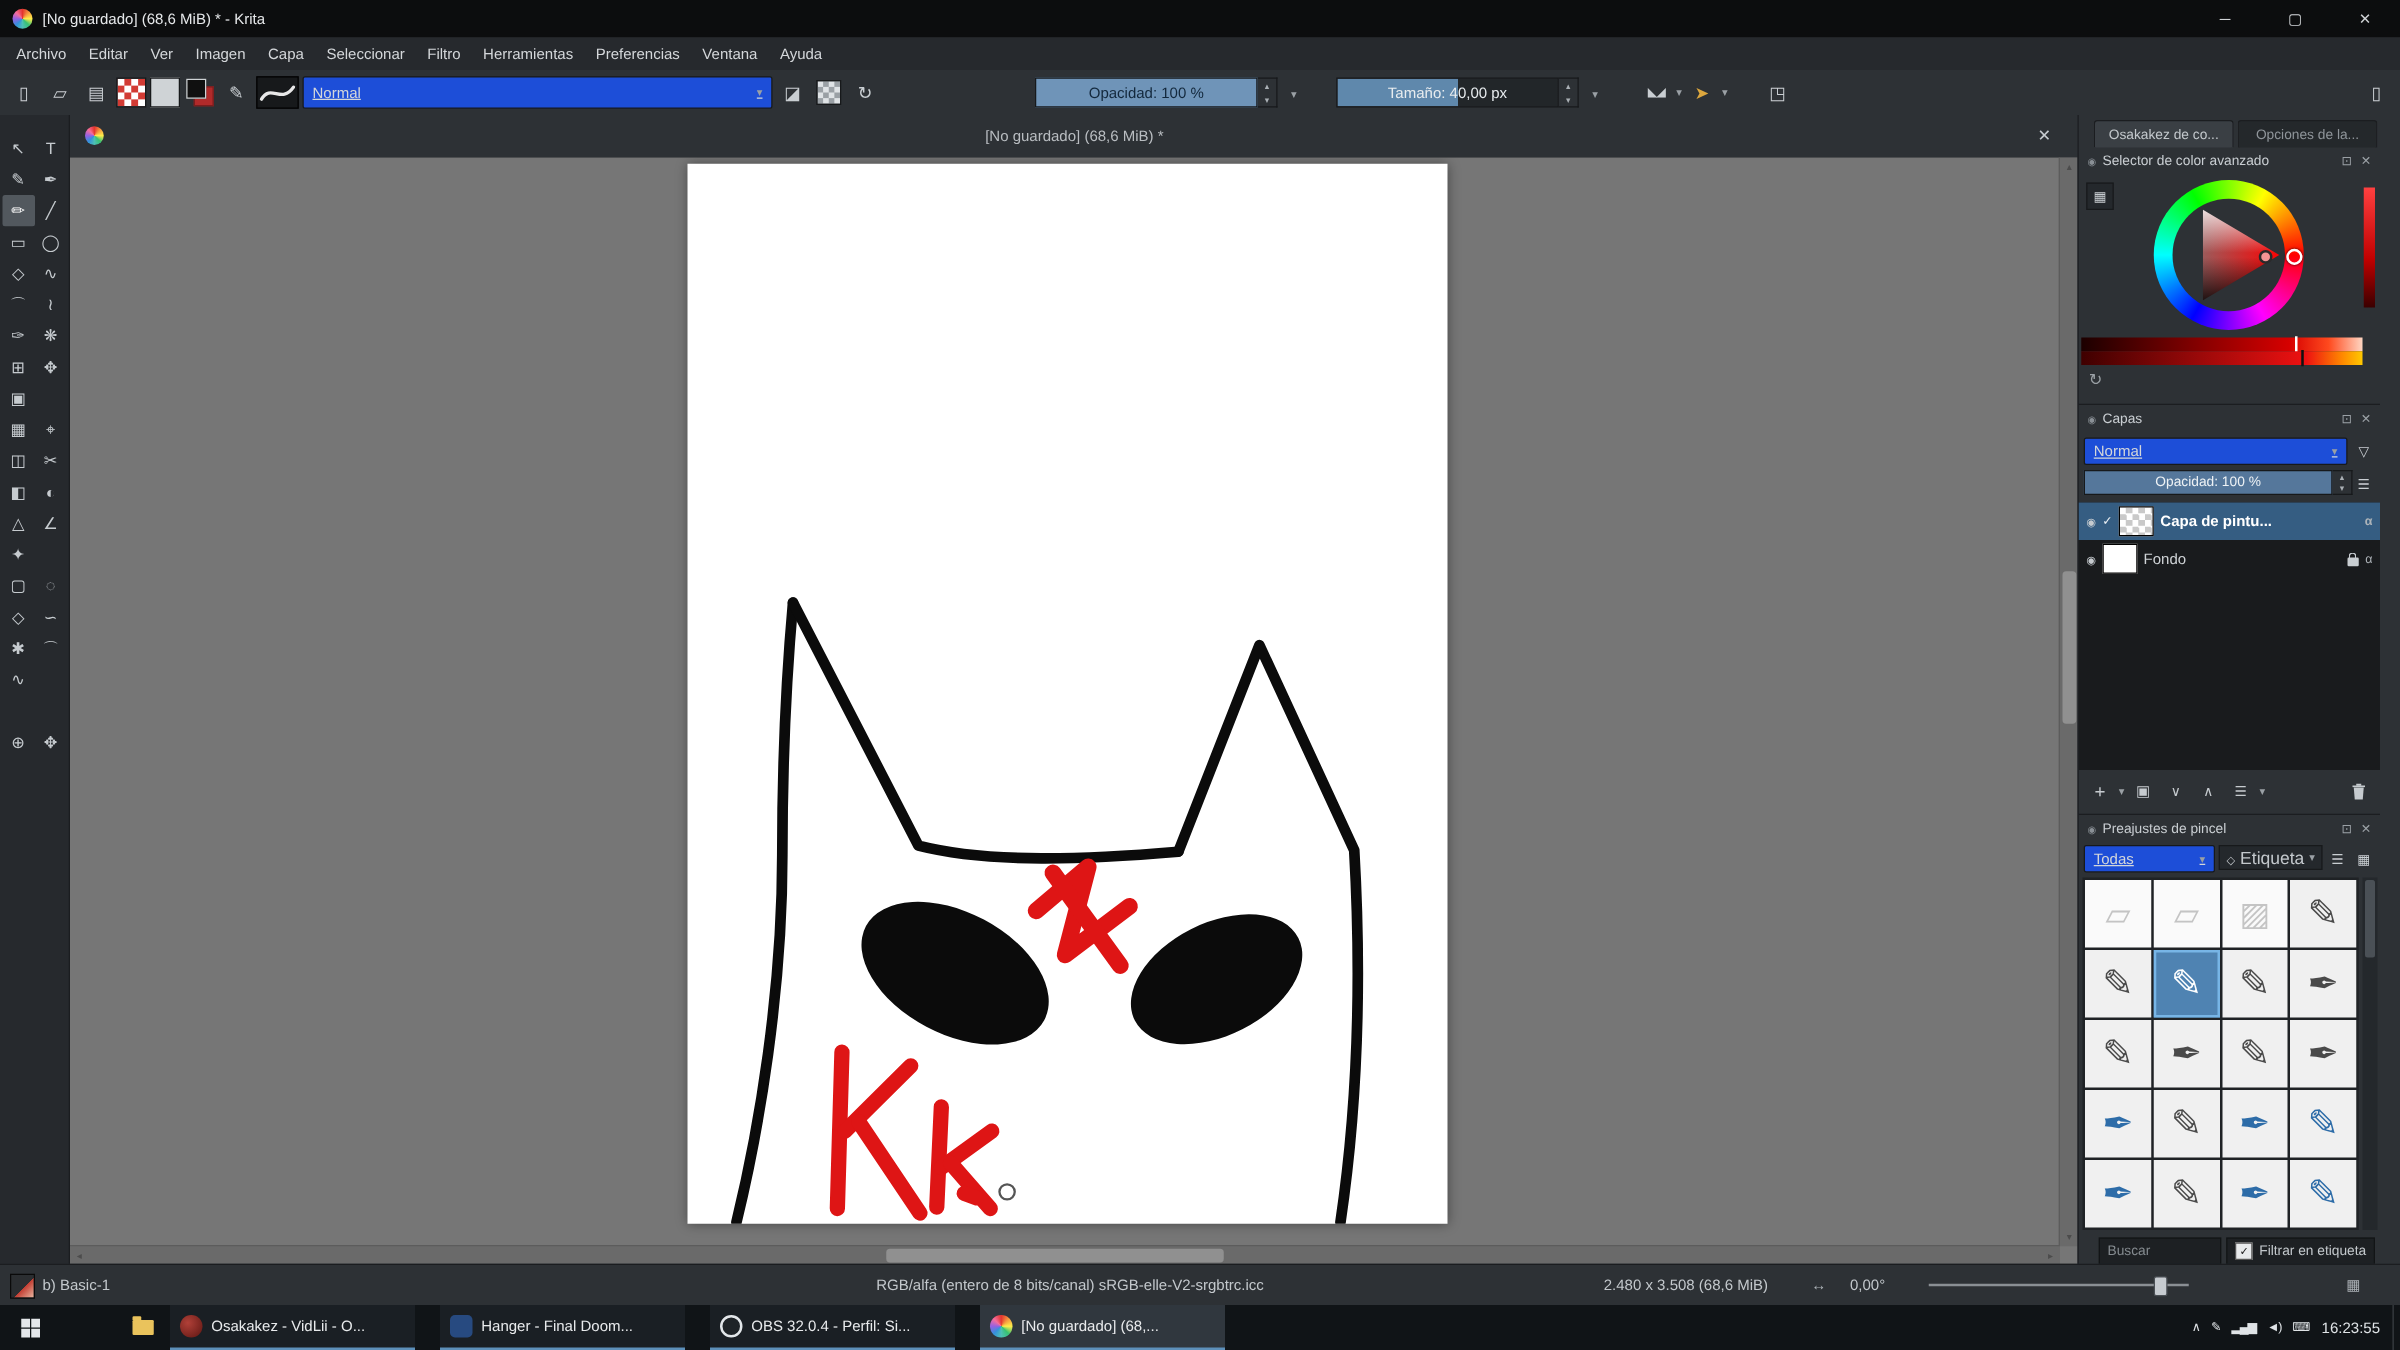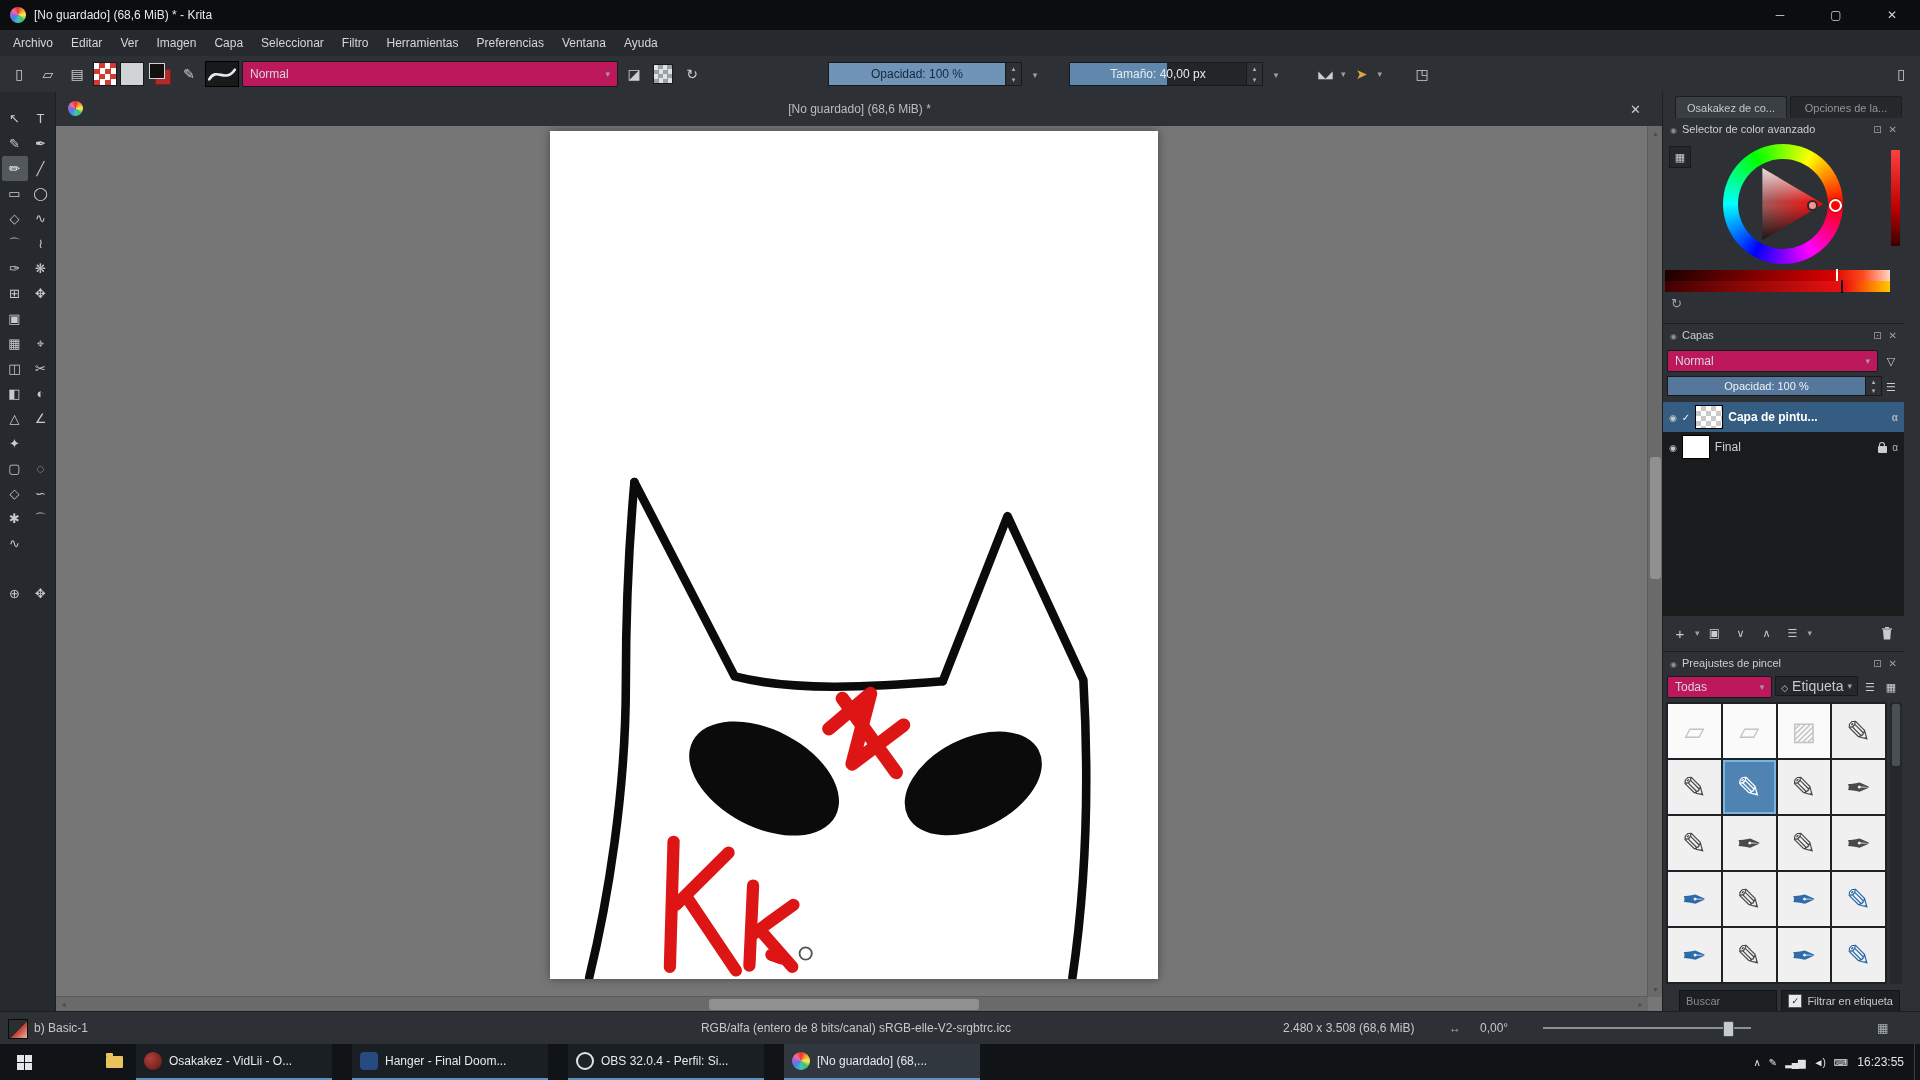--- a/index.html
+++ b/index.html
@@ -35,22 +35,22 @@
   .caret{display:inline-flex;align-items:center;justify-content:center;}
   .caret::after{content:"▾";font-size:9px;color:#9aa0a5;}
   .swatch{width:22px;height:22px;border:1px solid #17191b;flex:none;}
   .gradient-swatch{background:conic-gradient(#d23b34 25%,#fff 0 50%,#d23b34 0 75%,#fff 0) 0 0/11px 11px;}
   .pattern-swatch{background:#cfd3d6;}
   .fgbg{position:relative;width:26px;height:26px;flex:none;}
   .fg-sq{position:absolute;left:2px;top:2px;width:14px;height:14px;background:#101010;border:1px solid #cfd3d6;}
   .bg-sq{position:absolute;right:2px;bottom:2px;width:14px;height:14px;background:#b02a2a;border:1px solid #7a1d1d;}
   .brush-preview{width:32px;height:24px;background:#17191b;border:1px solid #000;flex:none;}
   .brush-preview svg{width:100%;height:100%;display:block;}
-  .dropdown{height:24px;background:#be185d;border:1px solid #17191b;border-radius:2px;
-            display:flex;align-items:center;gap:4px;padding:0 7px;color:#d4d7da;}
+  .dropdown{height:24px;background:#1d4ed8;border:1px solid #17191b;border-radius:2px;
+            display:flex;align-items:center;gap:4px;padding:0 7px;color:#d4d7da;text-decoration:underline;}
   .dd-blend{width:360px;justify-content:space-between;flex:none;}
   .slider-widget{display:flex;height:24px;flex:none;align-items:stretch;}
   .slider-box{position:relative;width:176px;display:flex;align-items:center;justify-content:center;
               border:1px solid #17191b;font-size:12px;}
   .opacity-box{background:#6f94b8;color:#13283c;}
   .size-box{background:linear-gradient(to right,#5f88ac 0 55%,#222629 55%);color:#e8ecef;}
   .spin{width:15px;display:flex;flex-direction:column;border:1px solid #17191b;border-left:none;background:#2d3135;}
   .spin span{flex:1;display:flex;align-items:center;justify-content:center;color:#aab0b5;}
   .sp-up::after{content:"▴";font-size:7px;} .sp-down::after{content:"▾";font-size:7px;}
   .mini-checker{width:18px;height:18px;border:1px solid #17191b;display:block;
@@ -438,21 +438,21 @@
           <span class="lthumb"></span>
           <span class="llabel">Capa de pintu...</span>
           <span class="layer-icons">
               <span class="alpha"></span>
             </span>
         </div>
           <div class="layer-row white locked">
           <span class="i-eye"></span>
 
           <span class="lthumb"></span>
-          <span class="llabel">Final</span>
+          <span class="llabel">Fondo</span>
           <span class="layer-icons">
               <span class="lock"></span>
               <span class="alpha"></span>
             </span>
         </div>
         </div>
       <div class="layer-btns">
         <span class="lb i-plus"></span>
         <span class="caret"></span>
         <span class="lb i-dup"></span>

